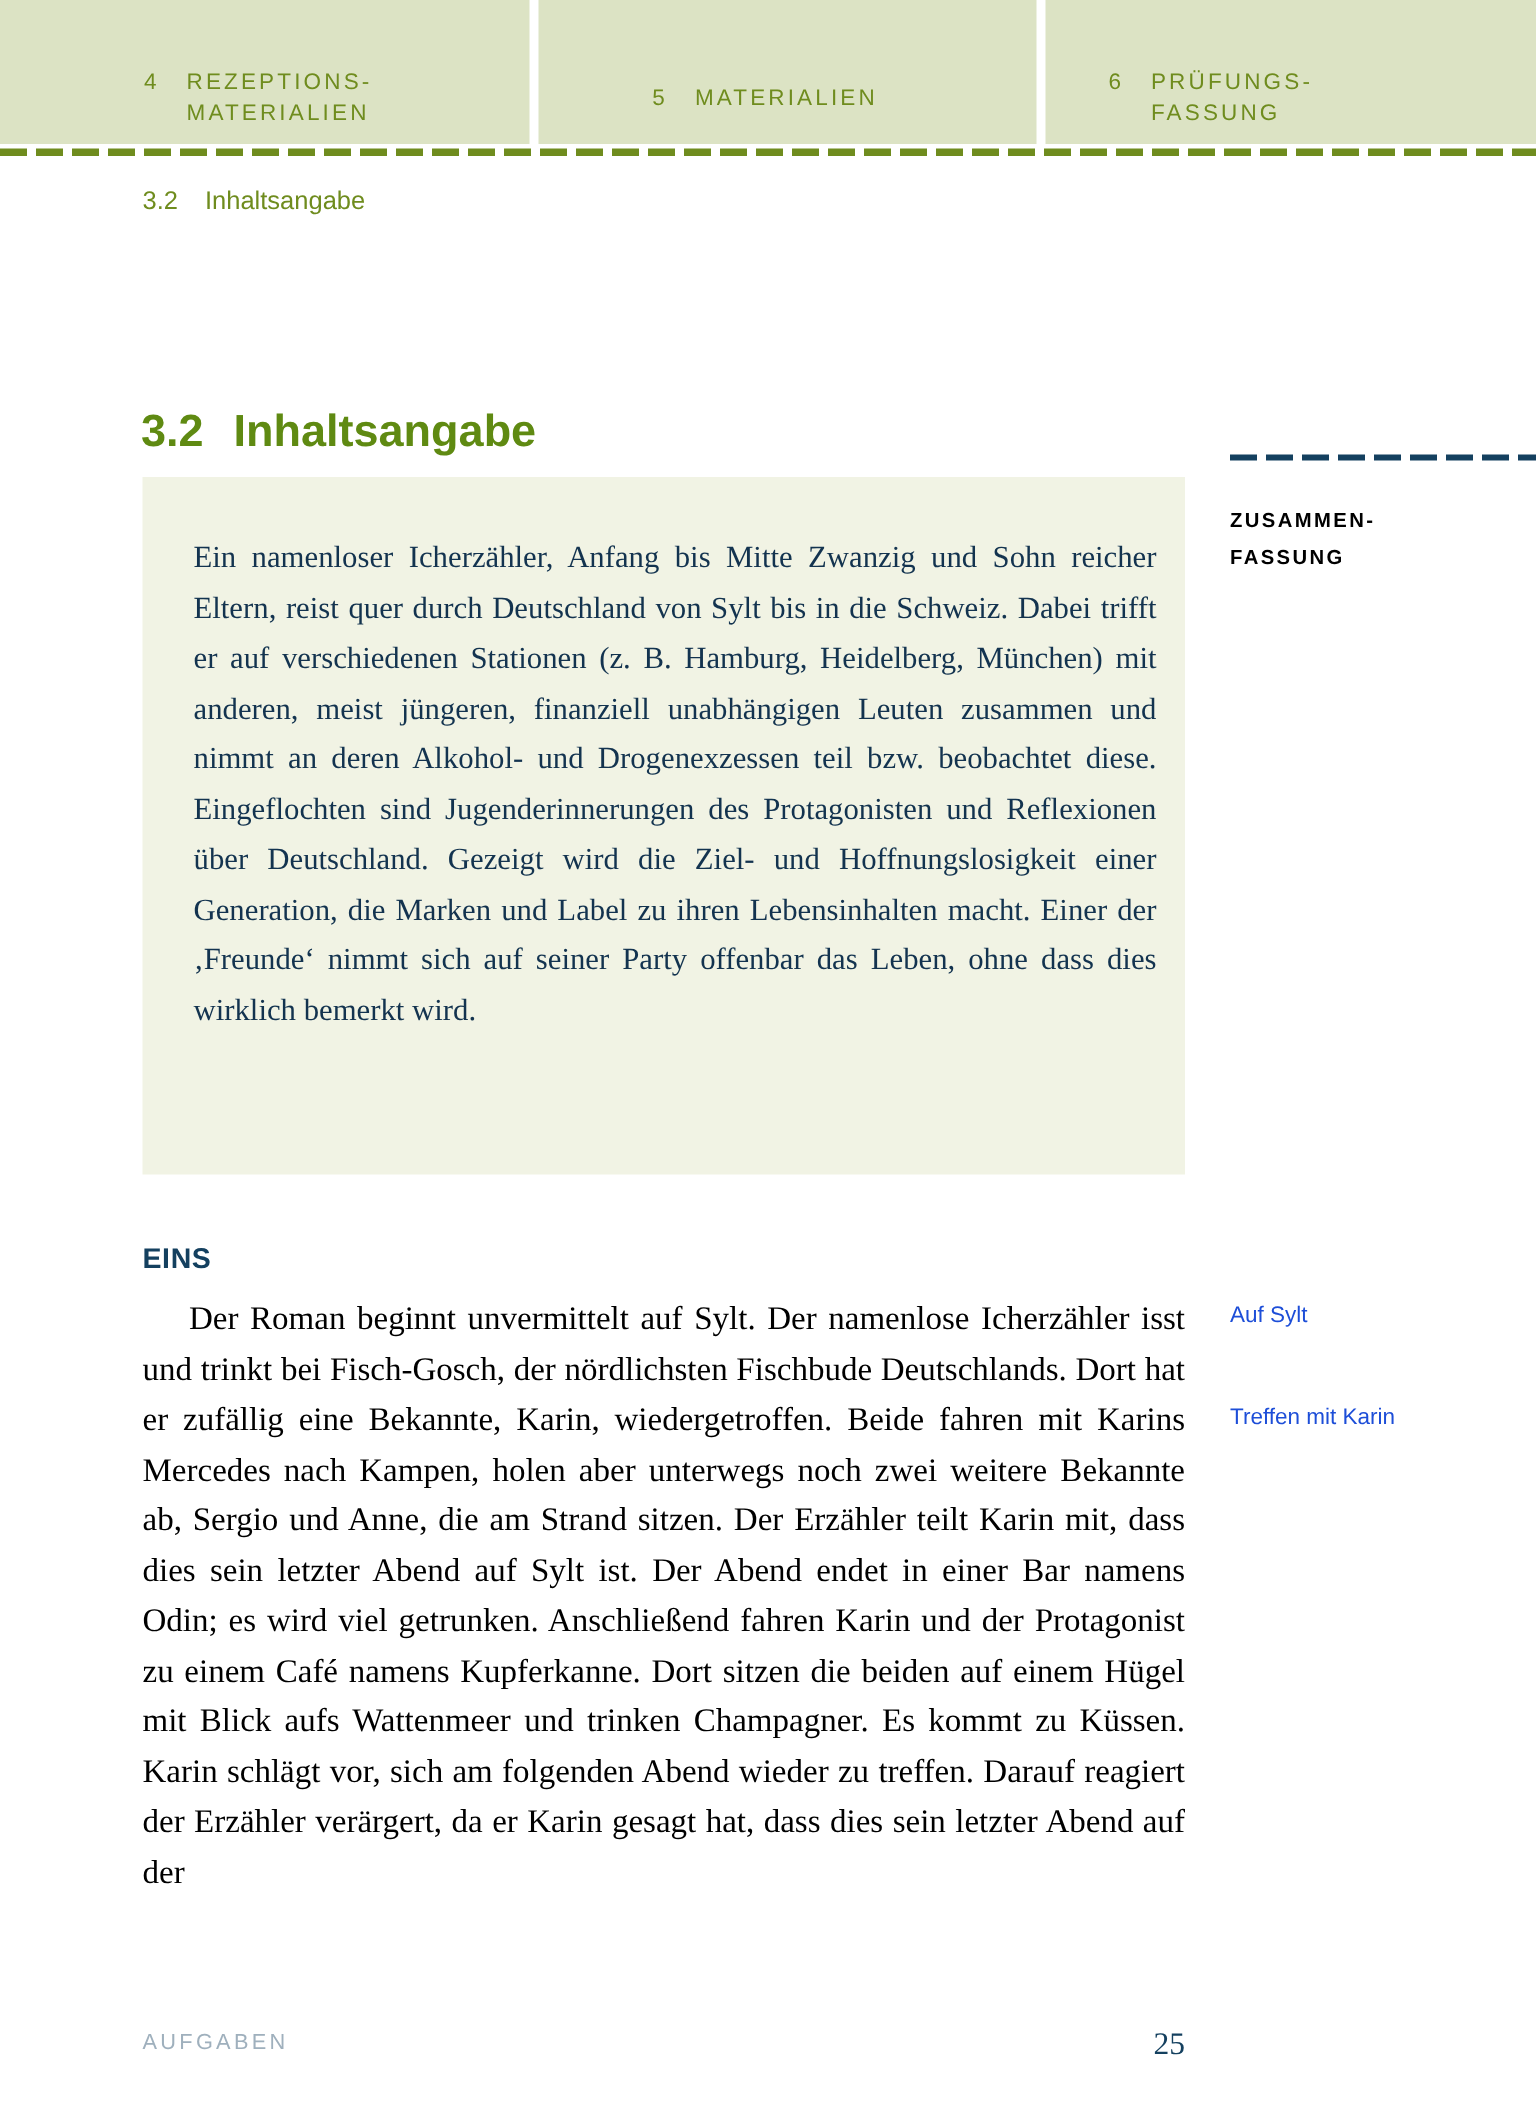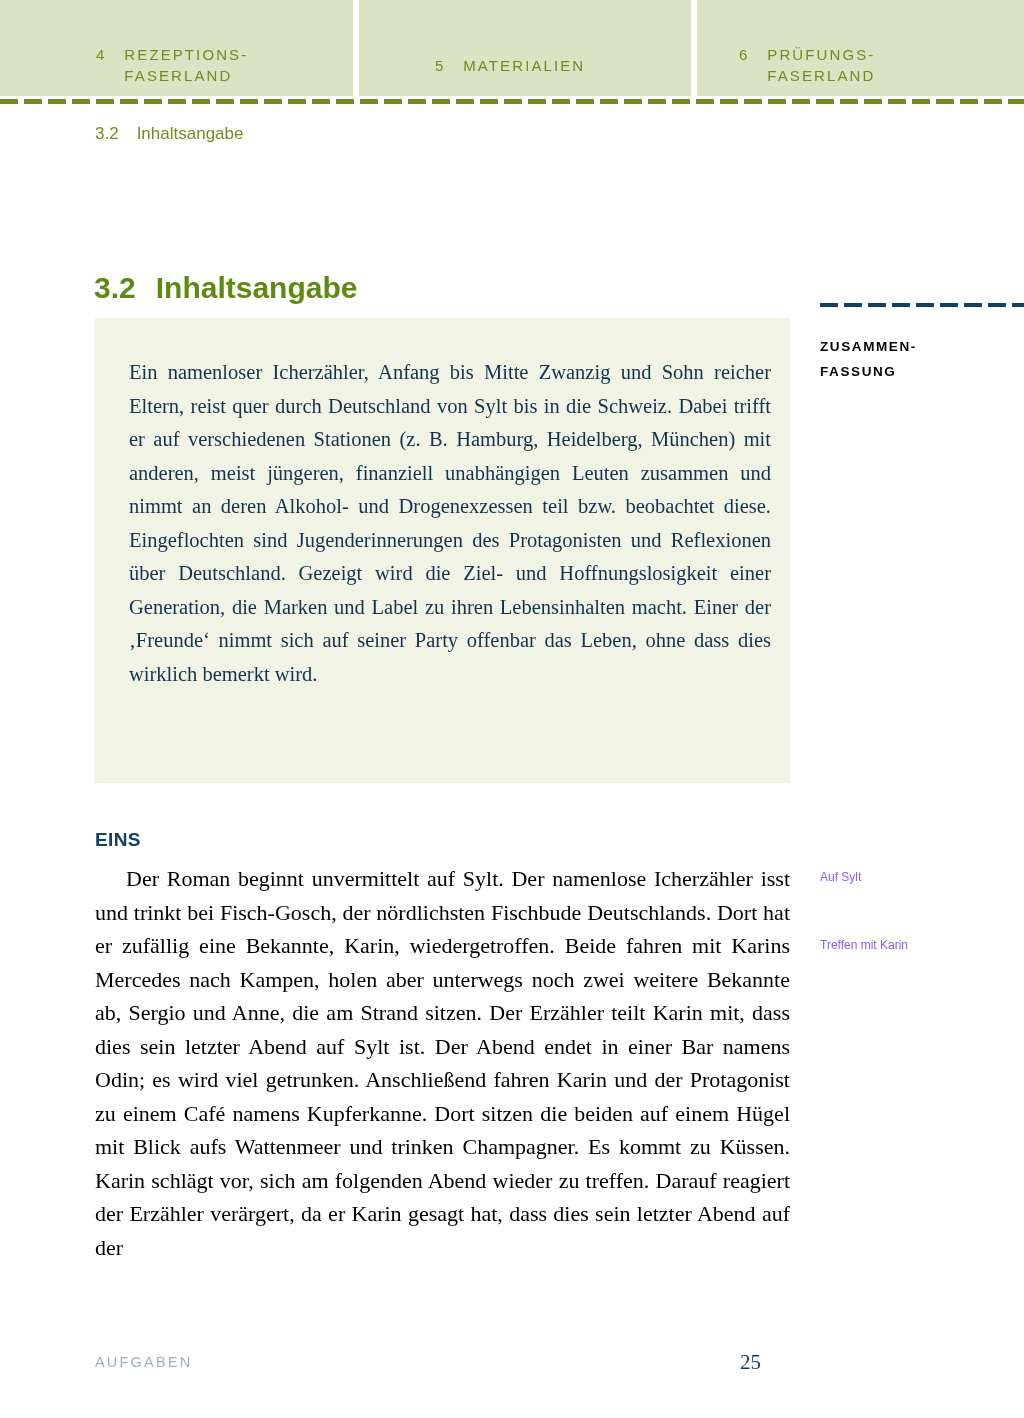--- a/index.html
+++ b/index.html
@@ -141,22 +141,22 @@
     font-size: 13.5px;
     font-weight: bold;
     letter-spacing: 1.6px;
     line-height: 25px;
     white-space: pre-line;
   }
   .margin-note {
     position: absolute;
     left: 820px;
     width: 200px;
-    color: #8b5cf6;
-    font-size: 12px;
+    color: #1d4ed8;
+    font-size: 15px;
     line-height: 22px;
   }
   .margin-note-1 { top: 866px; }
   .margin-note-2 { top: 934px; }
 
   
   .chapter-head {
     position: absolute;
     top: 829px;
     left: 95px;
@@ -191,47 +191,48 @@
     left: 95px;
     color: #9fb0bd;
     font-size: 14.5px;
     letter-spacing: 2.2px;
   }
   .footer-page {
     position: absolute;
     top: 1350px;
     left: 740px;
     width: 50px;
+    text-align: right;
     font-family: "Liberation Serif", serif;
     color: #14405f;
     font-size: 21px;
   }
 </style>
 </head>
 <body>
 
 <div class="tab-strip">
   <div class="tab tab-1">
     <div class="tab-inner">
       <span class="tab-num">4</span>
       <span class="tab-label">REZEPTIONS-
-FASERLAND</span>
+MATERIALIEN</span>
     </div>
   </div>
   <div class="tab tab-2">
     <div class="tab-inner">
       <span class="tab-num">5</span>
       <span class="tab-label">MATERIALIEN</span>
     </div>
   </div>
   <div class="tab tab-3">
     <div class="tab-inner">
       <span class="tab-num">6</span>
       <span class="tab-label">PRÜFUNGS-
-FASERLAND</span>
+FASSUNG</span>
     </div>
   </div>
 </div>
 
 <div class="rule-dashed-green"></div>
 
 <div class="running-header">
   <span class="rh-num">3.2</span>
   <span>Inhaltsangabe</span>
 </div>

